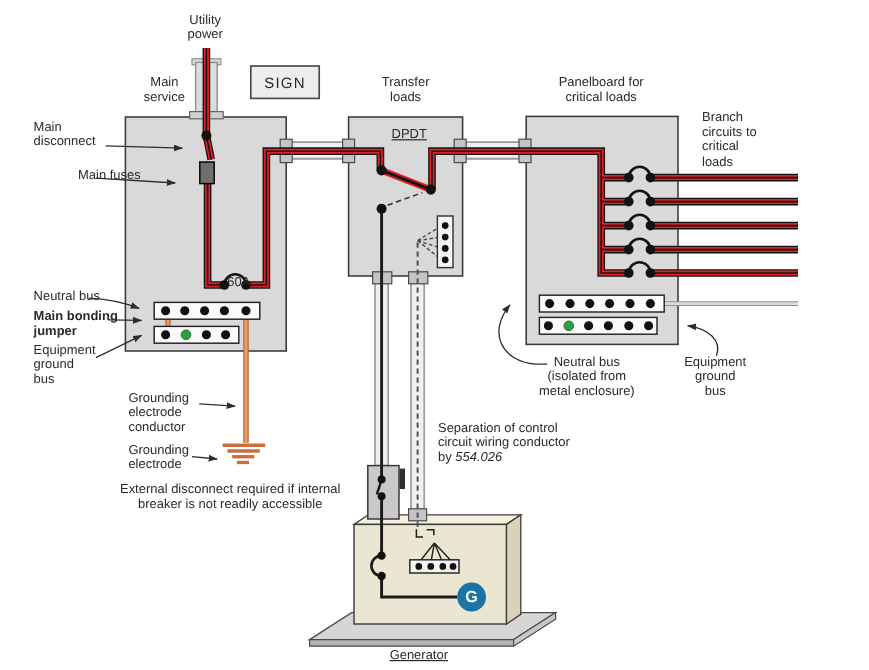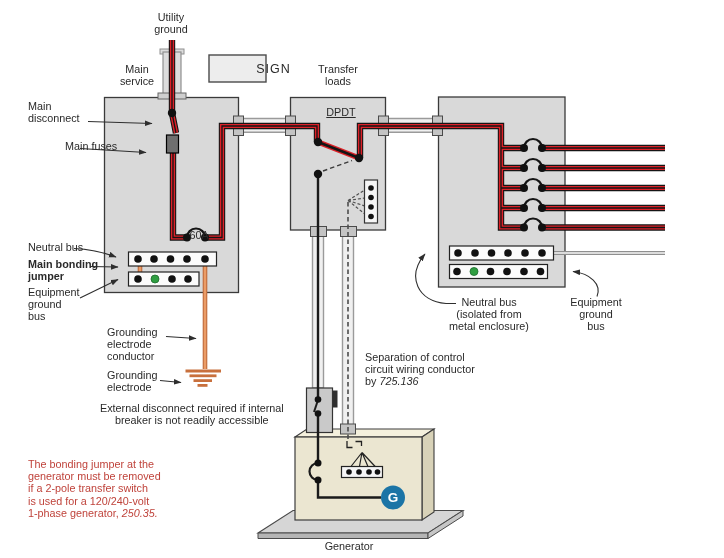--- a/index.html
+++ b/index.html
@@ -242,54 +242,55 @@
     <path d="M90,266.5 L118,267" marker-end="url(#arr)"></path>
     <path d="M80,298 L118,279.5" marker-end="url(#arr)"></path>
     <path d="M166,336.5 L196,338.5" marker-end="url(#arr)"></path>
     <path d="M160,380.5 L181,382.5" marker-end="url(#arr)"></path>
     <path d="M456,303.5 L446,303.5 C418,301 406,277 425,254" marker-end="url(#arr)"></path>
     <path d="M597,296.5 C602,284 590,273.5 573,271.5" marker-end="url(#arr)"></path>
   </g>
 </svg>
 
 <div class="lbl center" style="left:151px;top:11px;width:40px;">Utility
-ground</div>
-<div class="sign-label" style="left:209px;top:55px;width:57px;height:27px;padding-left:36px;">SIGN</div>
+power</div>
+<div class="sign-label" style="left:209px;top:55px;width:57px;height:27px;">SIGN</div>
 <div class="lbl center" style="left:107px;top:63px;width:60px;">Main
 service</div>
 <div class="lbl center" style="left:308px;top:63px;width:60px;">Transfer
 loads</div>
+<div class="lbl center" style="left:456px;top:63px;width:90px;">Panelboard for
+critical loads</div>
 <div class="lbl center" style="left:316px;top:106px;width:50px;text-decoration:underline;">DPDT</div>
 <div class="lbl" style="left:28px;top:100px;">Main
 disconnect</div>
 <div class="lbl" style="left:28px;top:140px;margin-left:37px;">Main fuses</div>
 <div class="lbl center" style="left:184px;top:229px;width:30px;">60A</div>
 <div class="lbl" style="left:28px;top:241px;">Neutral bus</div>
 <div class="lbl" style="left:28px;top:258px;font-weight:bold;">Main bonding
 jumper</div>
 <div class="lbl" style="left:28px;top:286px;">Equipment
 ground
 bus</div>
 <div class="lbl" style="left:107px;top:326px;">Grounding
 electrode
 conductor</div>
 <div class="lbl" style="left:107px;top:369px;">Grounding
 electrode</div>
 <div class="lbl" style="left:100px;top:402px;text-align:center;">External disconnect required if internal
 breaker is not readily accessible</div>
-<div class="lbl red-note" style="left:28px;top:458px;"><span>The bonding jumper at the
-generator must be removed
-if a 2-pole transfer switch
-is used for a 120/240-volt
-1-phase generator, </span><span class="it">250.35.</span></div>
+<div class="lbl" style="left:585px;top:92px;">Branch
+circuits to
+critical
+loads</div>
 <div class="lbl center" style="left:437px;top:296px;width:104px;">Neutral bus
 (isolated from
 metal enclosure)</div>
 <div class="lbl center" style="left:566px;top:296px;width:60px;">Equipment
 ground
 bus</div>
 <div class="lbl" style="left:365px;top:351px;"><span>Separation of control
 circuit wiring conductor
-by </span><span class="it">725.136</span></div>
-<div class="lbl center" style="left:309px;top:540px;width:80px;">Generator</div>
+by </span><span class="it">554.026</span></div>
+<div class="lbl center" style="left:309px;top:540px;width:80px;text-decoration:underline;">Generator</div>
 <div class="g-label" style="left:381px;top:486px;width:24px;height:23px;">G</div>
 
 </div>
 
 </body></html>

